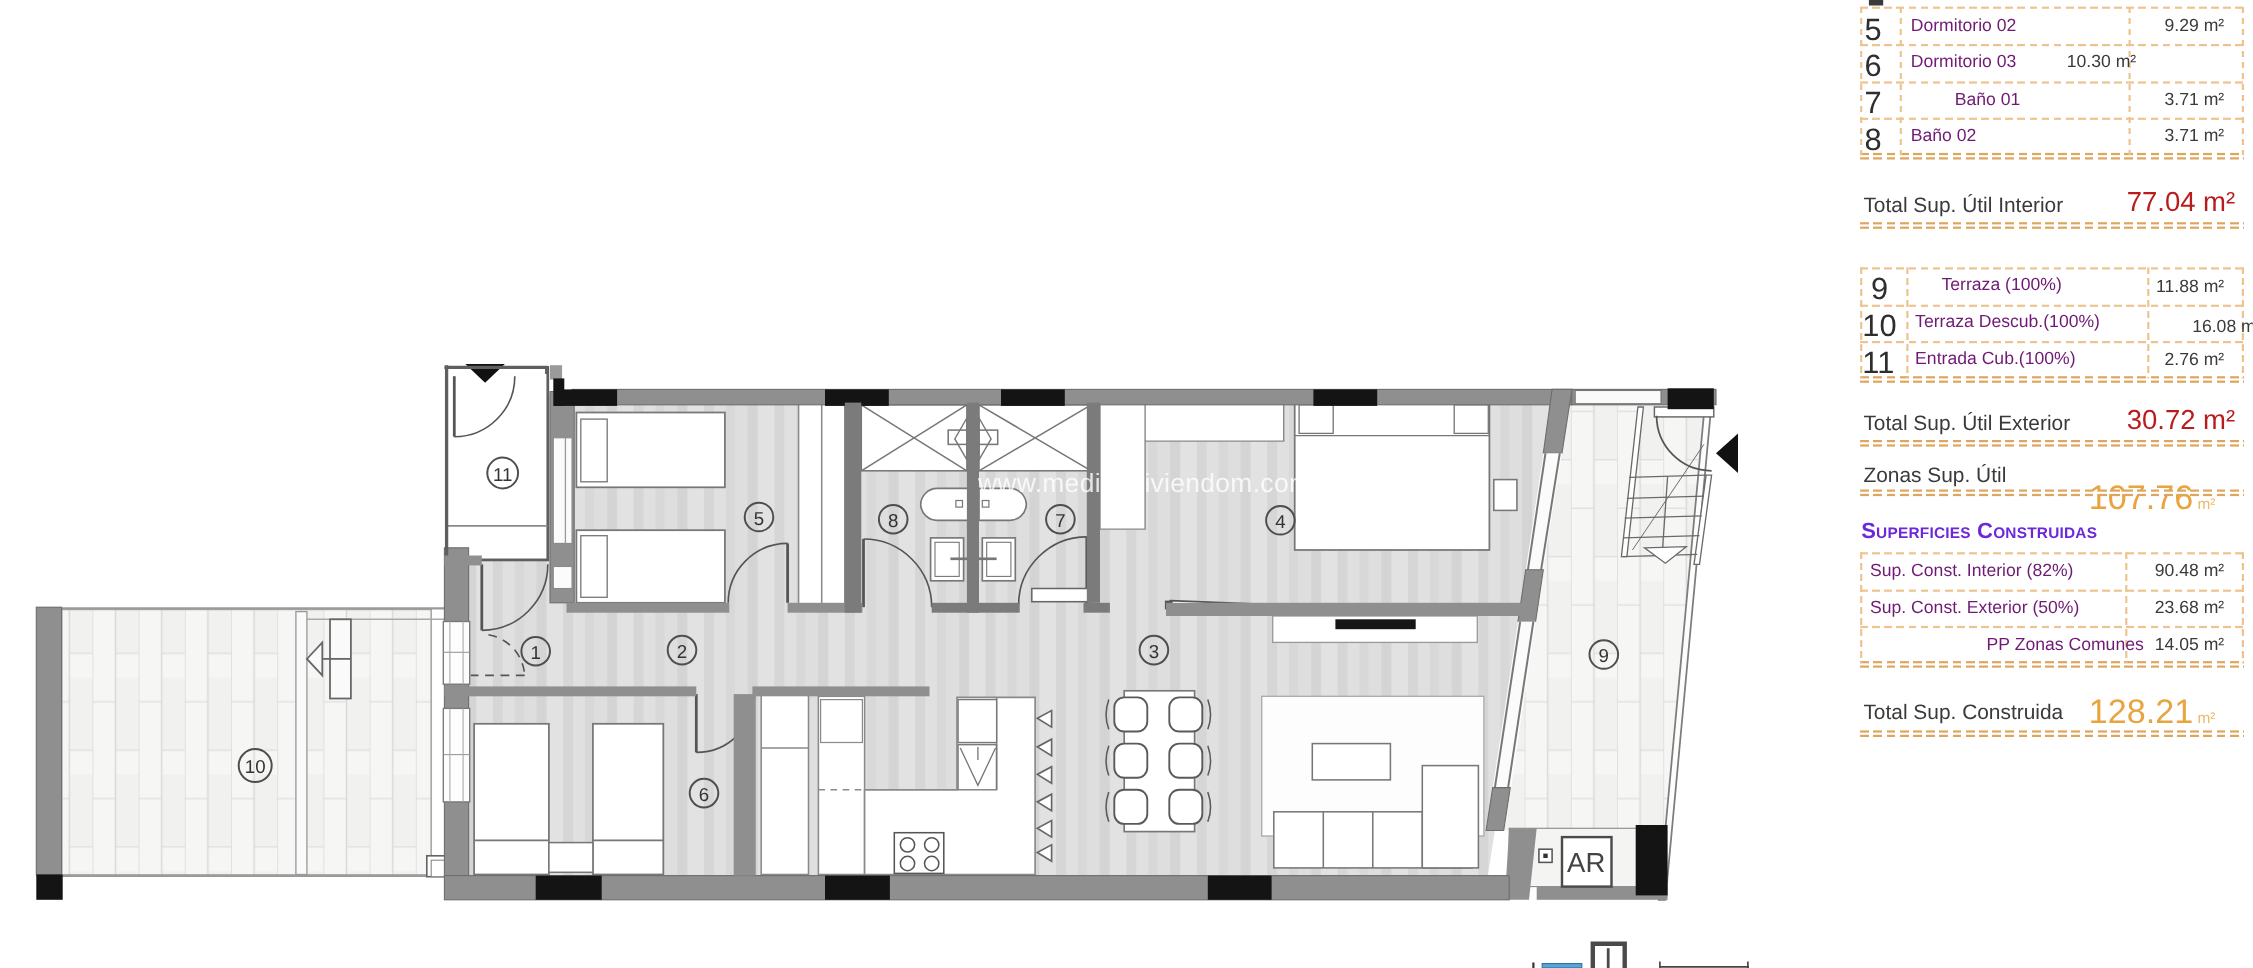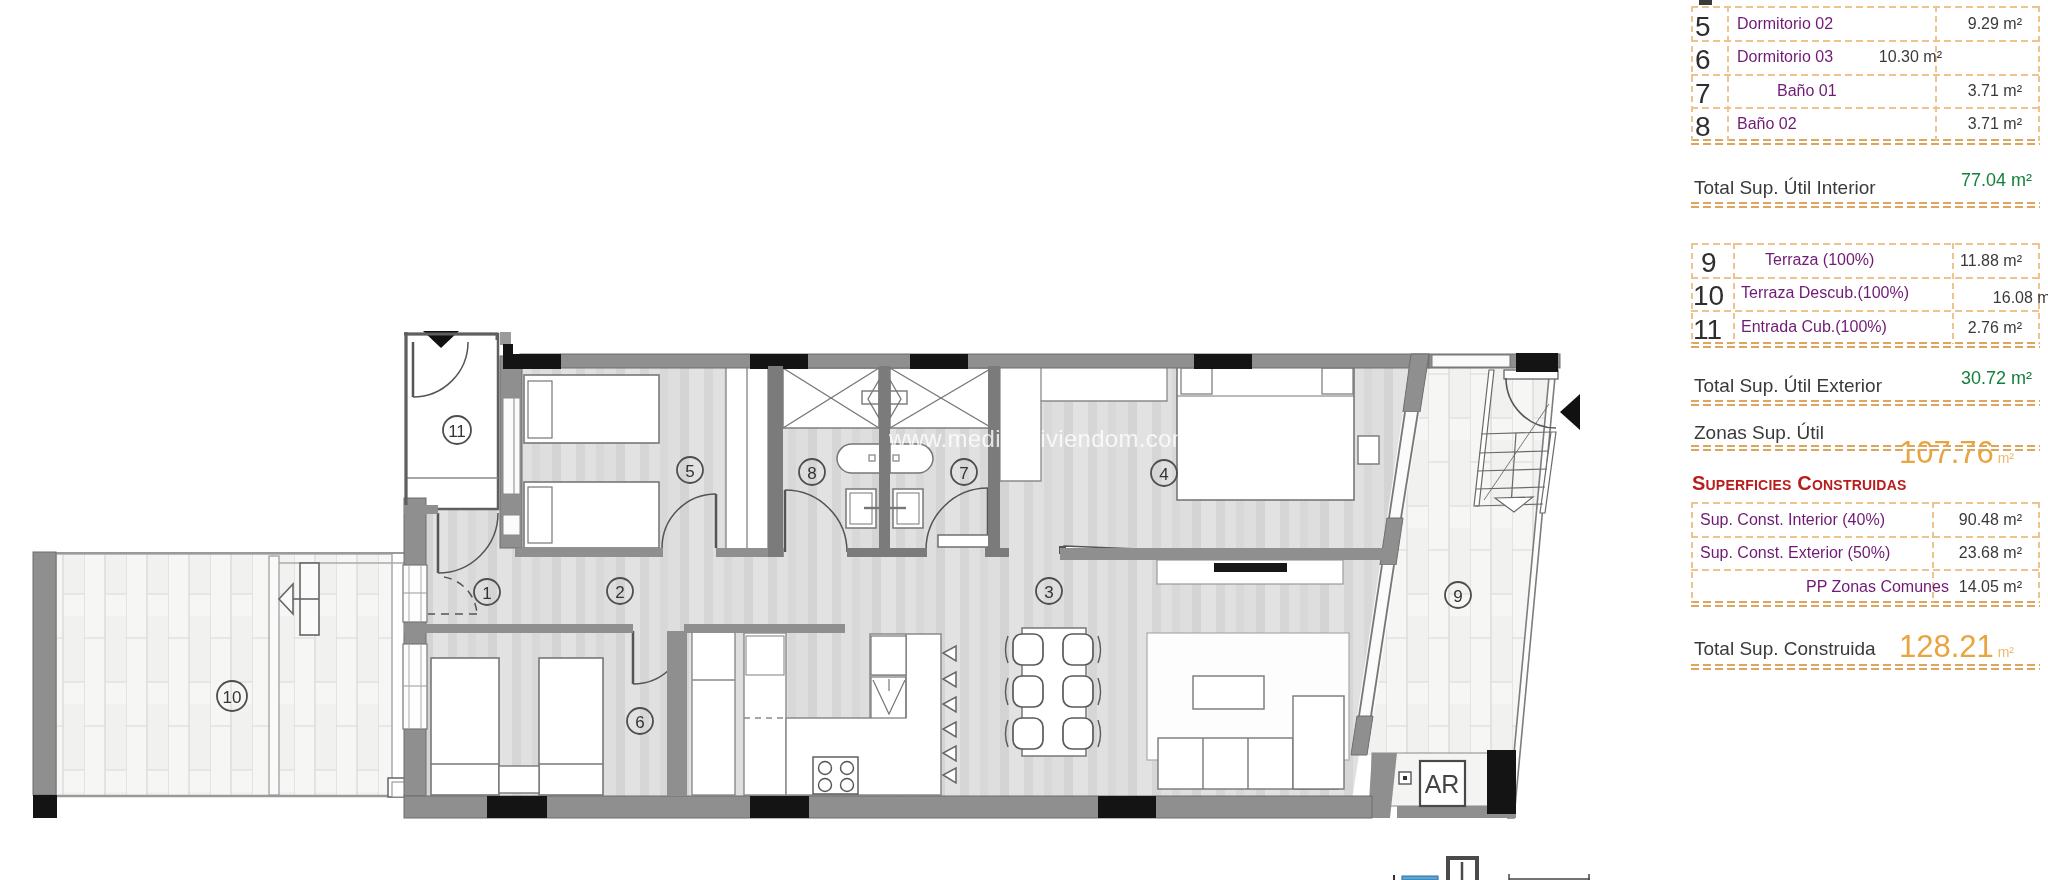--- a/index.html
+++ b/index.html
@@ -6,21 +6,21 @@
   #stage{position:relative;width:2048px;height:880px;overflow:hidden;background:#fff;transform:translateZ(0);}
   #plan{position:absolute;left:0;top:0;}
   .tbl{position:absolute;}
   .hdash{position:absolute;height:2px;background:repeating-linear-gradient(90deg,#edc48f 0 7px,rgba(0,0,0,0) 7px 11px);}
   .hdash2{position:absolute;height:6px;background-image:linear-gradient(#fff,#fff),repeating-linear-gradient(90deg,#dda65f 0 8px,rgba(0,0,0,0) 8px 12px);background-size:100% 2px,100% 100%;background-position:0 2px,0 0;background-repeat:no-repeat,repeat;}
   .vdash{position:absolute;width:2px;background:repeating-linear-gradient(180deg,#edc48f 0 6px,rgba(0,0,0,0) 6px 10px);}
   .num{position:absolute;font-size:28px;color:#2e2e2e;}
   .nm{position:absolute;font-size:16px;color:#701a75;white-space:nowrap;}
   .ar{position:absolute;font-size:16px;color:#3a3a3a;text-align:right;white-space:nowrap;}
   .tot{position:absolute;font-size:19px;color:#3a3a3a;white-space:nowrap;}
-  .big{position:absolute;font-size:18px;color:#15803d;text-align:right;white-space:nowrap;}
+  .big{position:absolute;font-size:25px;color:#b91c1c;text-align:right;white-space:nowrap;}
   .obig{position:absolute;font-size:31px;color:#e8a43e;text-align:right;white-space:nowrap;}
 </style>
 </head>
 <body>
 <div id="stage">
 <svg id="plan" width="2048" height="880" viewBox="0 0 2048 880" xmlns="http://www.w3.org/2000/svg">
 <defs>
   <pattern id="wood" width="64" height="880" patternUnits="userSpaceOnUse">
     <rect width="64" height="880" fill="#dadada"></rect>
     <rect x="0" width="9" height="880" fill="#d6d6d6"></rect>
@@ -547,29 +547,29 @@
 <div class="hdash2" style="left:1691px;top:400px;width:349px;"></div>
 </div>
 
 <div class="tbl">
 <div class="tot" style="left:1694px;top:422px;">Zonas Sup. Útil</div>
 <div class="obig" style="left:1836px;top:435px;width:178px;">107.76<span style="font-size:14px;color:#edb96a;"> m²</span></div>
 <div class="hdash2" style="left:1691px;top:445px;width:349px;"></div>
 </div>
 
 <div class="tbl">
-<div style="position:absolute;left:1692px;top:472px;font-size:20px;font-weight:bold;color:#b91c1c;font-variant:small-caps;letter-spacing:0.2px;white-space:nowrap;">Superficies Construidas</div>
+<div style="position:absolute;left:1692px;top:472px;font-size:20px;font-weight:bold;color:#6d28d9;font-variant:small-caps;letter-spacing:0.2px;white-space:nowrap;">Superficies Construidas</div>
 <div class="hdash" style="left:1691px;top:502px;width:349px;"></div>
 <div class="hdash" style="left:1691px;top:536px;width:349px;"></div>
 <div class="hdash" style="left:1691px;top:569px;width:349px;"></div>
 <div class="hdash2" style="left:1691px;top:601px;width:349px;"></div>
 <div class="vdash" style="left:1691px;top:502px;height:101px;"></div>
 <div class="vdash" style="left:1932px;top:502px;height:101px;"></div>
 <div class="vdash" style="left:2038px;top:502px;height:101px;"></div>
-<div class="nm" style="left:1700px;top:511px;">Sup. Const. Interior (40%)</div>
+<div class="nm" style="left:1700px;top:511px;">Sup. Const. Interior (82%)</div>
 <div class="nm" style="left:1700px;top:544px;">Sup. Const. Exterior (50%)</div>
 <div class="nm" style="left:1788px;top:578px;margin-left:18px;">PP Zonas Comunes</div>
 <div class="ar" style="left:1900px;top:511px;width:122px;">90.48 m²</div>
 <div class="ar" style="left:1900px;top:544px;width:122px;">23.68 m²</div>
 <div class="ar" style="left:1900px;top:578px;width:122px;">14.05 m²</div>
 </div>
 
 <div class="tbl">
 <div class="tot" style="left:1694px;top:638px;">Total Sup. Construida</div>
 <div class="obig" style="left:1836px;top:629px;width:178px;">128.21<span style="font-size:14px;color:#edb96a;"> m²</span></div>

